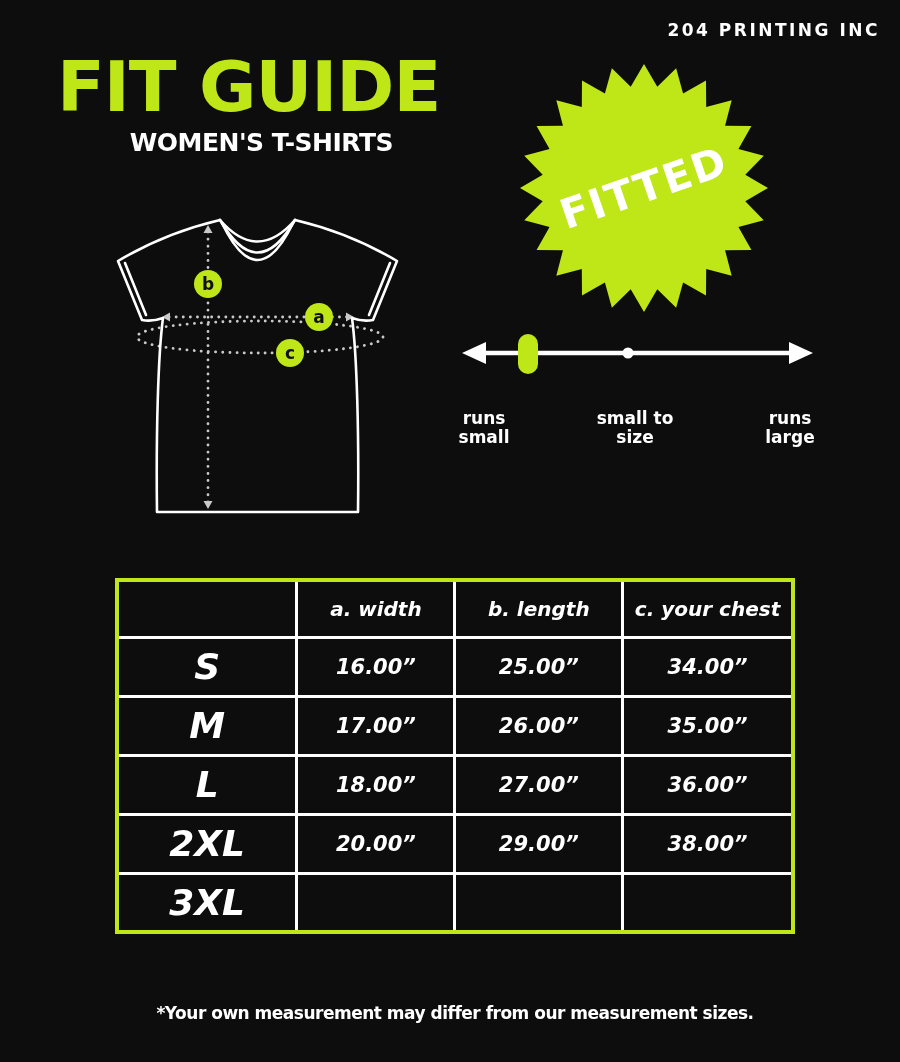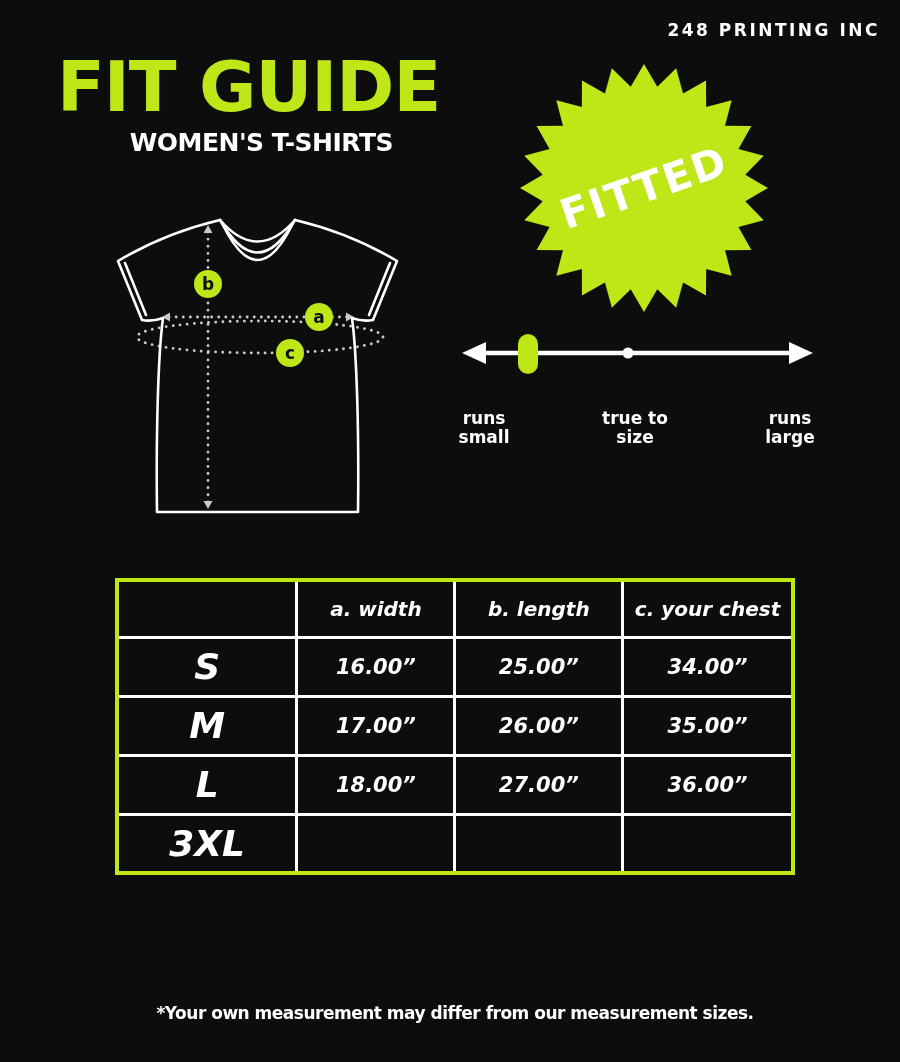--- a/index.html
+++ b/index.html
@@ -64,21 +64,21 @@
 
   
   .footnote { position:absolute; left:110px; top:1003px; width:690px; text-align:center;
               color:var(--text); font-size:17px; letter-spacing:-0.5px; }
 </style>
 </head>
 <body>
 
 <div class="canvas">
 
-  <div class="brand">248 PRINTING INC</div>
+  <div class="brand">204 PRINTING INC</div>
 
   <div class="title-block">
     <div class="title">FIT GUIDE</div>
     <div class="subtitle">WOMEN'S T-SHIRTS</div>
   </div>
 
   <div class="badge">
     <svg viewBox="0 0 250 250" width="248" height="248">
       <polygon id="star-poly" points="125.0,0.0 138.4,22.9 157.4,4.3 164.4,29.8 187.5,16.7 187.7,43.3 213.4,36.6 206.7,62.3 233.3,62.5 220.2,85.6 245.7,92.6 227.1,111.6 250.0,125.0 227.1,138.4 245.7,157.4 220.2,164.4 233.3,187.5 206.7,187.7 213.4,213.4 187.7,206.7 187.5,233.3 164.4,220.2 157.4,245.7 138.4,227.1 125.0,250.0 111.6,227.1 92.6,245.7 85.6,220.2 62.5,233.3 62.3,206.7 36.6,213.4 43.3,187.7 16.7,187.5 29.8,164.4 4.3,157.4 22.9,138.4 0.0,125.0 22.9,111.6 4.3,92.6 29.8,85.6 16.7,62.5 43.3,62.3 36.6,36.6 62.3,43.3 62.5,16.7 85.6,29.8 92.6,4.3 111.6,22.9"></polygon>
     </svg>
@@ -128,21 +128,21 @@
       <polygon class="head" points="22,33 46,22 46,44"></polygon>
       <polygon class="head" points="373,33 349,22 349,44"></polygon>
       <circle class="dot" cx="188" cy="33" r="5.5"></circle>
       <rect class="pill" x="78" y="14" width="20" height="40" rx="10"></rect>
     </svg>
     <div class="scale-label l0">
       <div>runs</div>
       <div>small</div>
     </div>
     <div class="scale-label l1">
-      <div>true to</div>
+      <div>small to</div>
       <div>size</div>
     </div>
     <div class="scale-label l2">
       <div>runs</div>
       <div>large</div>
     </div>
   </div>
 
   <table class="size-table">
     <colgroup>
@@ -172,20 +172,26 @@
         <td>26.00”</td>
         <td>35.00”</td>
       </tr>
       <tr>
         <td class="size-cell">L</td>
         <td>18.00”</td>
         <td>27.00”</td>
         <td>36.00”</td>
       </tr>
       <tr>
+        <td class="size-cell">2XL</td>
+        <td>20.00”</td>
+        <td>29.00”</td>
+        <td>38.00”</td>
+      </tr>
+      <tr>
         <td class="size-cell">3XL</td>
         <td></td>
         <td></td>
         <td></td>
       </tr>
     </tbody>
   </table>
 
   <div class="footnote">*Your own measurement may differ from our measurement sizes.</div>
 

